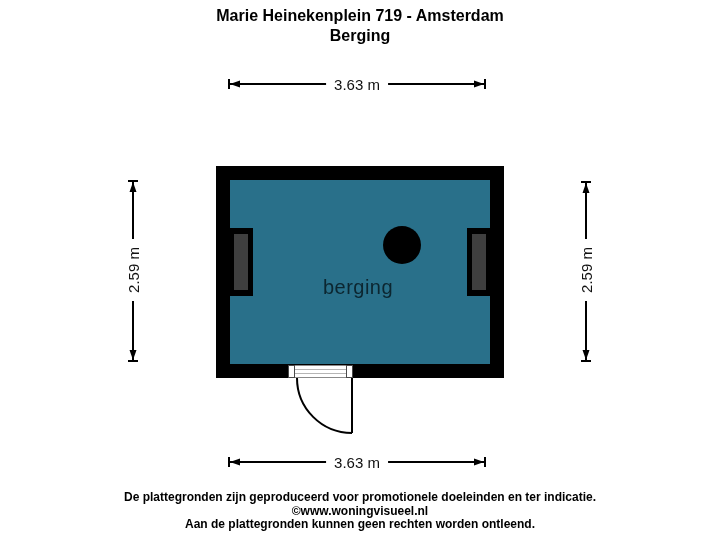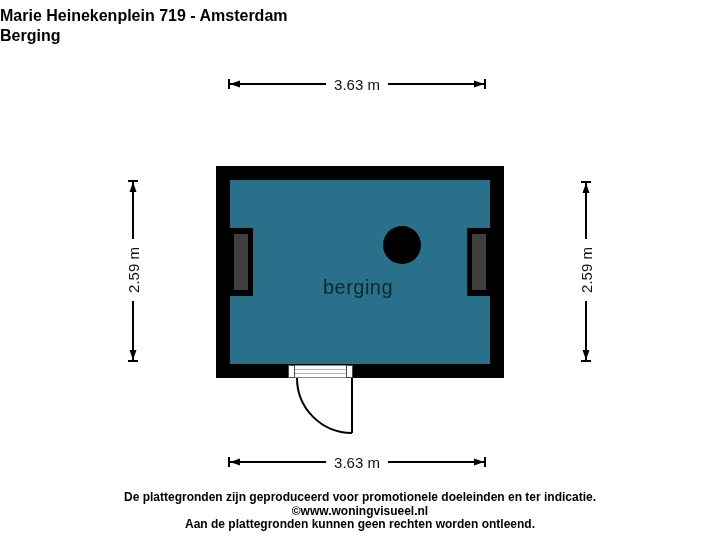--- a/index.html
+++ b/index.html
@@ -1,21 +1,21 @@
 <!DOCTYPE html>
 <html><head>
 <meta charset="utf-8">
 <style>
   html,body{margin:0;padding:0;background:#ffffff;}
   .page{
     position:relative;width:720px;height:540px;background:#ffffff;overflow:hidden;
     font-family:"Liberation Sans", sans-serif;color:#000;
   }
   
-  .titles{position:absolute;top:6px;left:0;width:720px;text-align:left;
+  .titles{position:absolute;top:6px;left:0;width:720px;text-align:center;
     font-size:16px;font-weight:bold;line-height:19.5px;color:#000;}
   
   .dim-svg{position:absolute;}
   .dim-label{
     position:absolute;transform:translate(-50%,-50%);
     background:#ffffff;border-radius:9px;padding:1px 8px;
     font-size:15px;color:#111;white-space:nowrap;line-height:19px;
   }
   .dim-label.vert{transform:translate(-50%,-50%) rotate(-90deg);}
   

